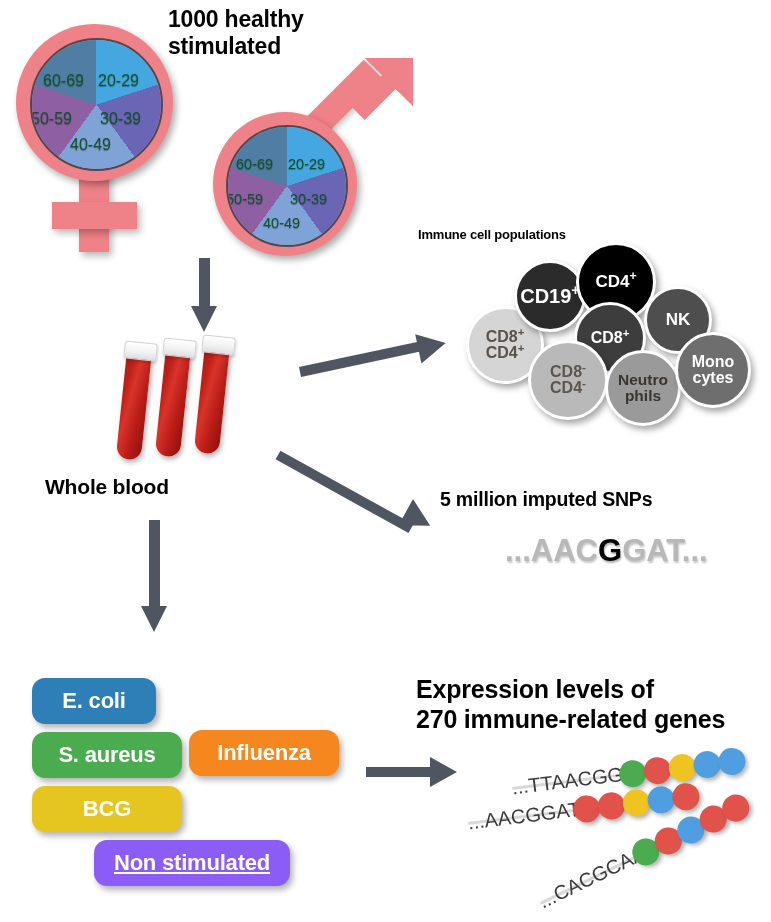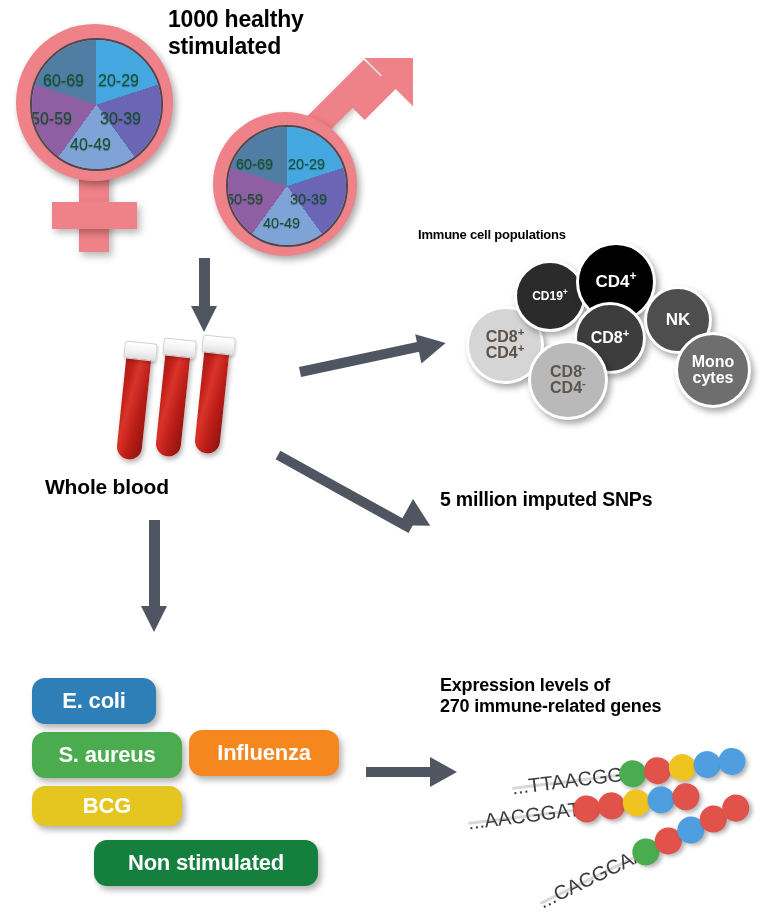--- a/index.html
+++ b/index.html
@@ -12,21 +12,21 @@
   .abs{position:absolute;}
 
   
   .title{
     font-weight:bold;color:#000;line-height:1.18;
     letter-spacing:-0.2px;
   }
   #t-cohort{left:168px;top:6px;width:240px;font-size:23px;}
   #t-immune{left:418px;top:207px;width:331px;font-size:13px;margin-top:20px;}
   #t-snp{left:440px;top:488px;width:331px;font-size:19.5px;}
-  #t-expr{left:440px;top:675px;width:331px;font-size:18px;}
+  #t-expr{left:416px;top:675px;width:331px;font-size:25px;}
   #t-blood{left:45px;top:475px;width:230px;font-size:21px;}
 
   
   .gsym{position:absolute;}
   .ring{
     position:absolute;border-radius:50%;
     background:#ef8288;
     box-shadow:3px 4px 7px rgba(0,0,0,0.33);
   }
   .pie{
@@ -194,64 +194,70 @@
   </div>
 
   <div class="abs title" id="t-immune">Immune cell populations</div>
 
   <div class="abs" style="left:466px;top:240px;width:300px;height:175px;">
 
     <div class="cell" style="left:0px;top:66px;width:78px;height:78px;background:#d5d5d5;color:#59524b;font-size:16px;">
       <span>CD8<sup>+</sup><br>CD4<sup>+</sup></span>
     </div>
 
-    <div class="cell" style="left:48px;top:20px;width:72px;height:72px;background:#2b2b2b;color:#ffffff;font-size:12px;">
+    <div class="cell" style="left:48px;top:20px;width:72px;height:72px;background:#2b2b2b;color:#ffffff;font-size:20px;">
       <span>CD19<sup>+</sup></span>
     </div>
 
     <div class="cell" style="left:110px;top:2px;width:80px;height:80px;background:#000000;color:#ffffff;font-size:17px;">
       <span>CD4<sup>+</sup></span>
     </div>
 
     <div class="cell" style="left:108px;top:62px;width:72px;height:72px;background:#3d3d3d;color:#ffffff;font-size:16px;">
       <span>CD8<sup>+</sup></span>
     </div>
 
     <div class="cell" style="left:178px;top:46px;width:68px;height:68px;background:#4e4e4e;color:#ffffff;font-size:17px;">
       <span>NK</span>
     </div>
 
     <div class="cell" style="left:62px;top:100px;width:80px;height:80px;background:#b9b9b9;color:#5c554e;font-size:16px;">
       <span>CD8<sup>-</sup><br>CD4<sup>-</sup></span>
     </div>
 
+    <div class="cell" style="left:139px;top:110px;width:76px;height:76px;background:#9a9a9a;color:#3a342f;font-size:15.5px;">
+      <span>Neutro<br>phils</span>
+    </div>
 
     <div class="cell" style="left:209px;top:92px;width:76px;height:76px;background:#6e6e6e;color:#ffffff;font-size:16px;">
       <span>Mono<br>cytes</span>
     </div>
   </div>
 
   <div class="abs title" id="t-snp">5 million imputed SNPs</div>
 
+  <div class="seq" style="left:505px;top:533px;font-size:31px;">
+    <span class="dim">...AAC</span><span class="lit">G</span><span class="dim">GAT...</span>
+  </div>
 
 
   <div class="abs" style="left:32px;top:678px;width:320px;height:220px;">
     <div class="stim" style="left:0px;top:0px;width:124px;height:46px;background:#2e7eb8;">
       <span>E. coli</span>
     </div>
     <div class="stim" style="left:0px;top:54px;width:150px;height:46px;background:#4aac4e;">
       <span>S. aureus</span>
     </div>
     <div class="stim" style="left:157px;top:52px;width:150px;height:46px;background:#f6871f;">
       <span>Influenza</span>
     </div>
-    <div class="stim" style="left:0px;top:108px;width:150px;height:40px;background:#e5c51f;">
+    <div class="stim" style="left:0px;top:108px;width:150px;height:46px;background:#e5c51f;">
       <span>BCG</span>
     </div>
-    <div class="stim" style="left:62px;top:162px;width:224px;height:46px;background:#15803d;">
+    <div class="stim" style="left:62px;top:162px;width:196px;height:46px;background:#8b5cf6;text-decoration:underline;">
       <span>Non stimulated</span>
     </div>
   </div>
 
   <div class="abs" style="left:366px;top:755px;width:110px;height:40px;">
     <div class="arrowline" style="left:0px;top:12px;width:68px;height:10px;"></div>
     <div class="arrowhead" style="left:64px;top:2px;border-top:15px solid transparent;border-bottom:15px solid transparent;border-left:27px solid #505661;"></div>
   </div>
 
   <div class="abs title" id="t-expr">

